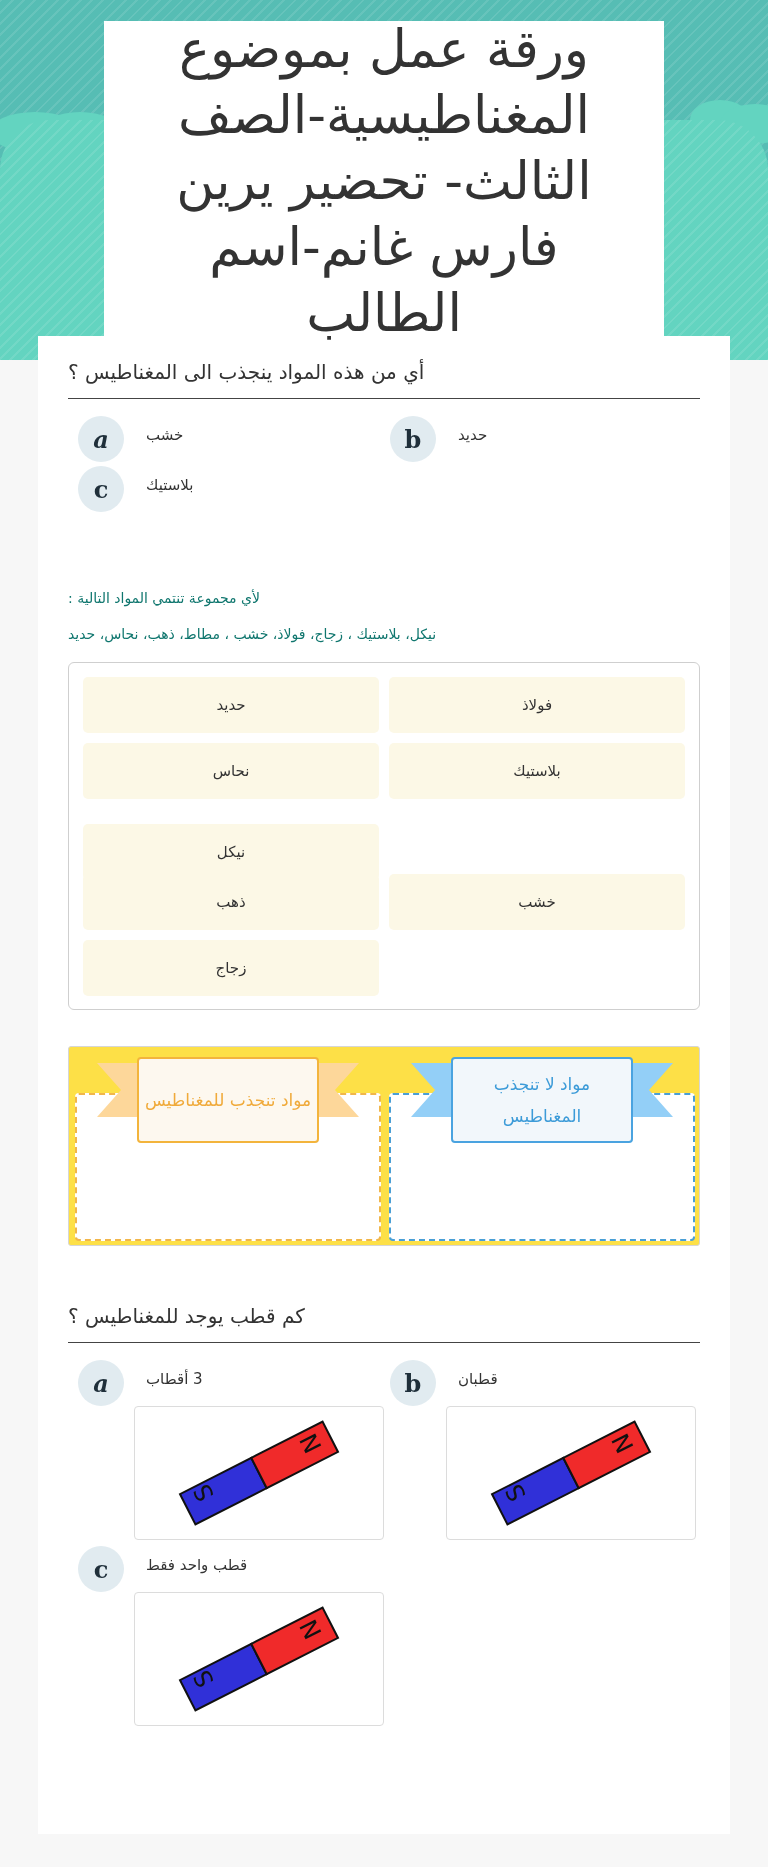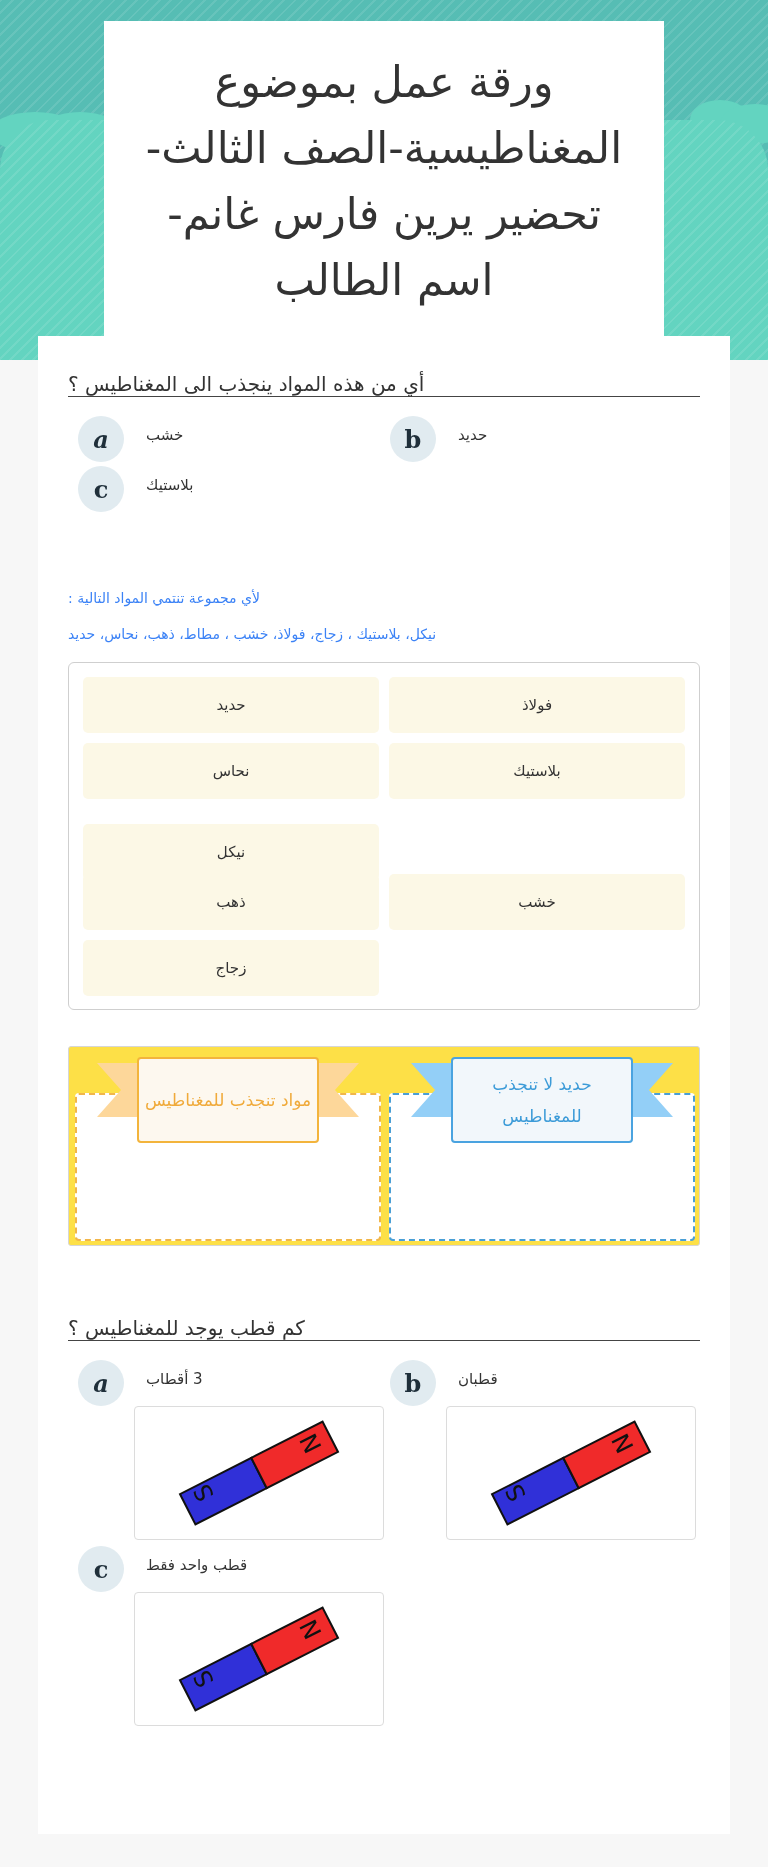--- a/index.html
+++ b/index.html
@@ -24,42 +24,42 @@
       border-radius: 50px 50px 0 0;
     }
     .hero .bump { position: absolute; background-color: #63d4c0; border-radius: 50%; }
     .title-card {
       position: absolute; left: 104px; top: 21px; width: 560px; height: 320px;
       background: #fff; display: flex; align-items: center; justify-content: center;
       z-index: 2;
     }
     .title-card h1 {
       direction: rtl; text-align: center; font-weight: normal;
-      font-size: 43px; line-height: 66px; color: #333;
+      font-size: 52px; line-height: 66px; color: #333;
       font-family: "DejaVu Sans", sans-serif; width: 500px;
     }
     .sheet {
       position: absolute; left: 38px; top: 336px; width: 692px; height: 1498px;
       background: #fff; z-index: 1;
     }
     .q-title {
       position: absolute; left: 30px; width: 632px; direction: rtl; text-align: left;
-      font-size: 20px; color: #333; border-bottom: 1.5px solid #444;  margin-top: 12px;
+      font-size: 20px; color: #333; border-bottom: 1.5px solid #444; padding-bottom: 14px;
     }
     .q-title span { display: inline-block; }
     .opt { position: absolute; display: flex; align-items: flex-start; }
     .badge {
       width: 46px; height: 46px; border-radius: 50%; background: #e1ebf0;
       display: flex; align-items: center; justify-content: center;
       font-size: 24px; font-weight: bold; color: #1f2f3a;
       font-family: "DejaVu Serif", serif;
     }
     .badge.italic { font-style: italic; }
     .opt-label { direction: rtl; font-size: 15px; color: #333; margin-left: 22px; margin-top: 10px; }
-    .para { position: absolute; left: 30px; width: 632px; direction: rtl; text-align: left; font-size: 14px; color: #3b82f6; }
+    .para { position: absolute; left: 30px; width: 632px; direction: rtl; text-align: left; font-size: 14px; color: #0f766e; }
     .bank {
       position: absolute; left: 30px; top: 326px; width: 632px; height: 348px;
       border: 1px solid #cfcfcf; border-radius: 6px; background: #fff;
     }
     .chip {
       position: absolute; width: 296px; height: 56px; background: #fcf8e6; border-radius: 5px;
       display: flex; align-items: center; justify-content: center; direction: rtl;
       font-size: 15px; color: #333;
     }
     .sort {
@@ -144,21 +144,21 @@
       <div class="label-box">مواد تنجذب للمغناطيس</div>
     </div>
 
     <div class="ribbon rib-blue" style="left:342px;">
       <svg class="tail" style="left:0;" viewBox="0 0 60 54">
           <polygon points="0,0 60,0 60,54 0,54 24,27" fill="#93cff7"></polygon>
         </svg>
       <svg class="tail" style="left:202px;" viewBox="0 0 60 54">
           <polygon points="0,0 60,0 36,27 60,54 0,54" fill="#93cff7"></polygon>
         </svg>
-      <div class="label-box">حديد لا تنجذب للمغناطيس</div>
+      <div class="label-box">مواد لا تنجذب المغناطيس</div>
     </div>
   </div>
 
   <div class="q-title" style="top:968px;">
     <span>كم قطب يوجد للمغناطيس ؟</span>
   </div>
 
   <div class="opt" style="left:40px;top:1024px;">
     <div class="badge italic">a</div>
     <div class="opt-label">3 أقطاب</div>

